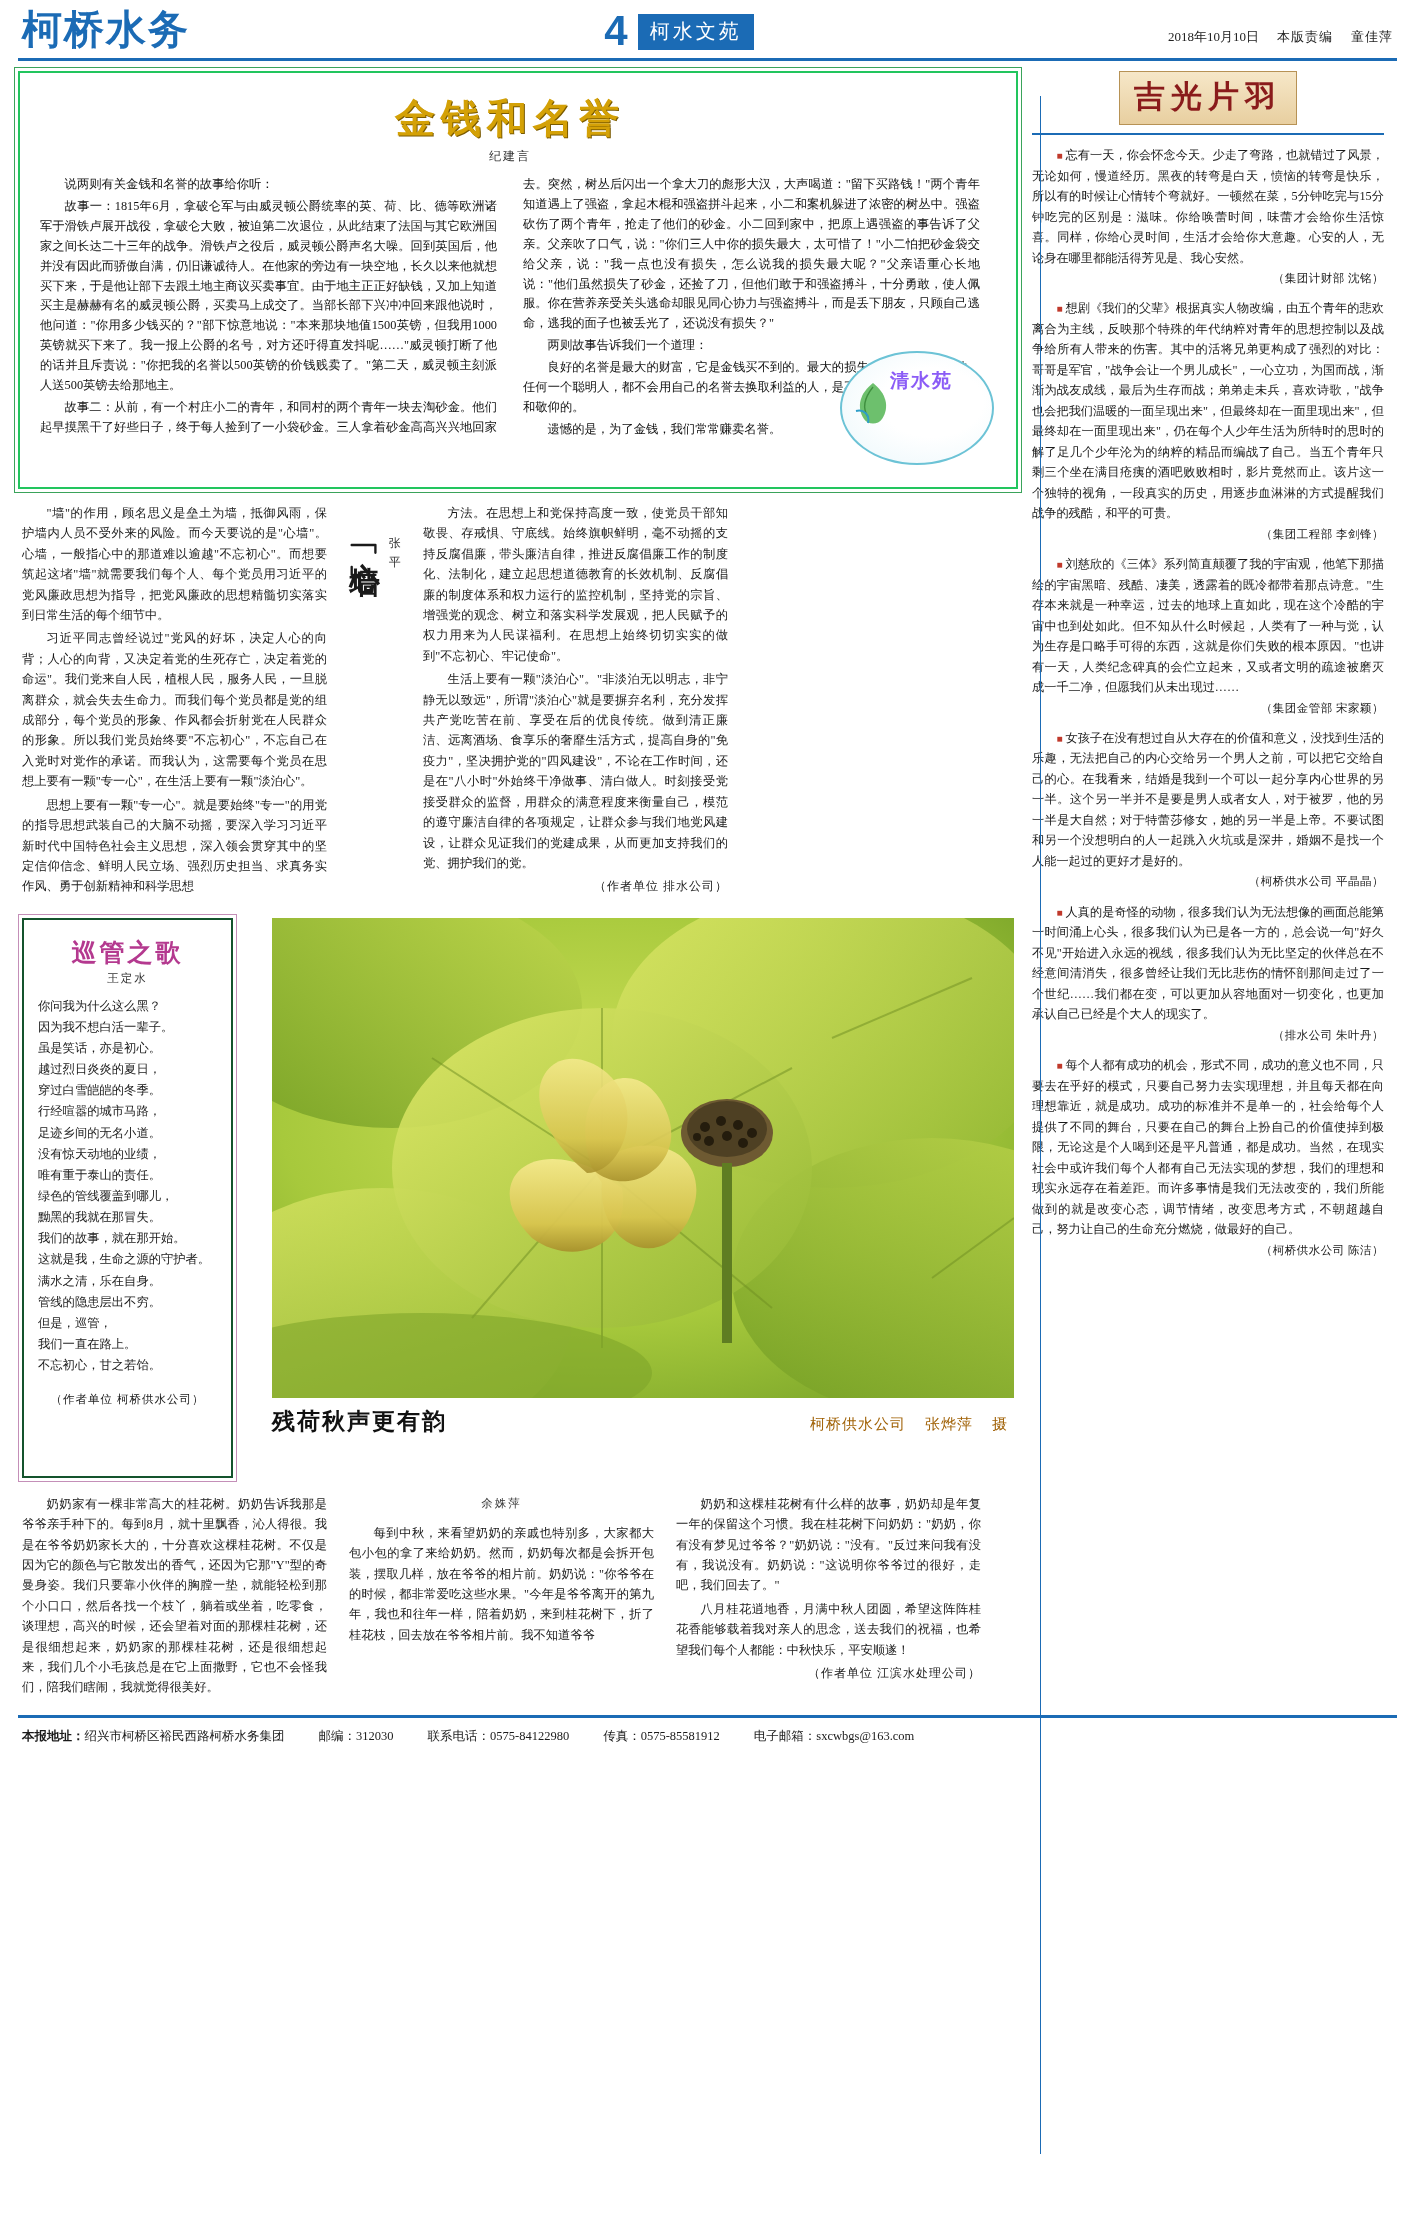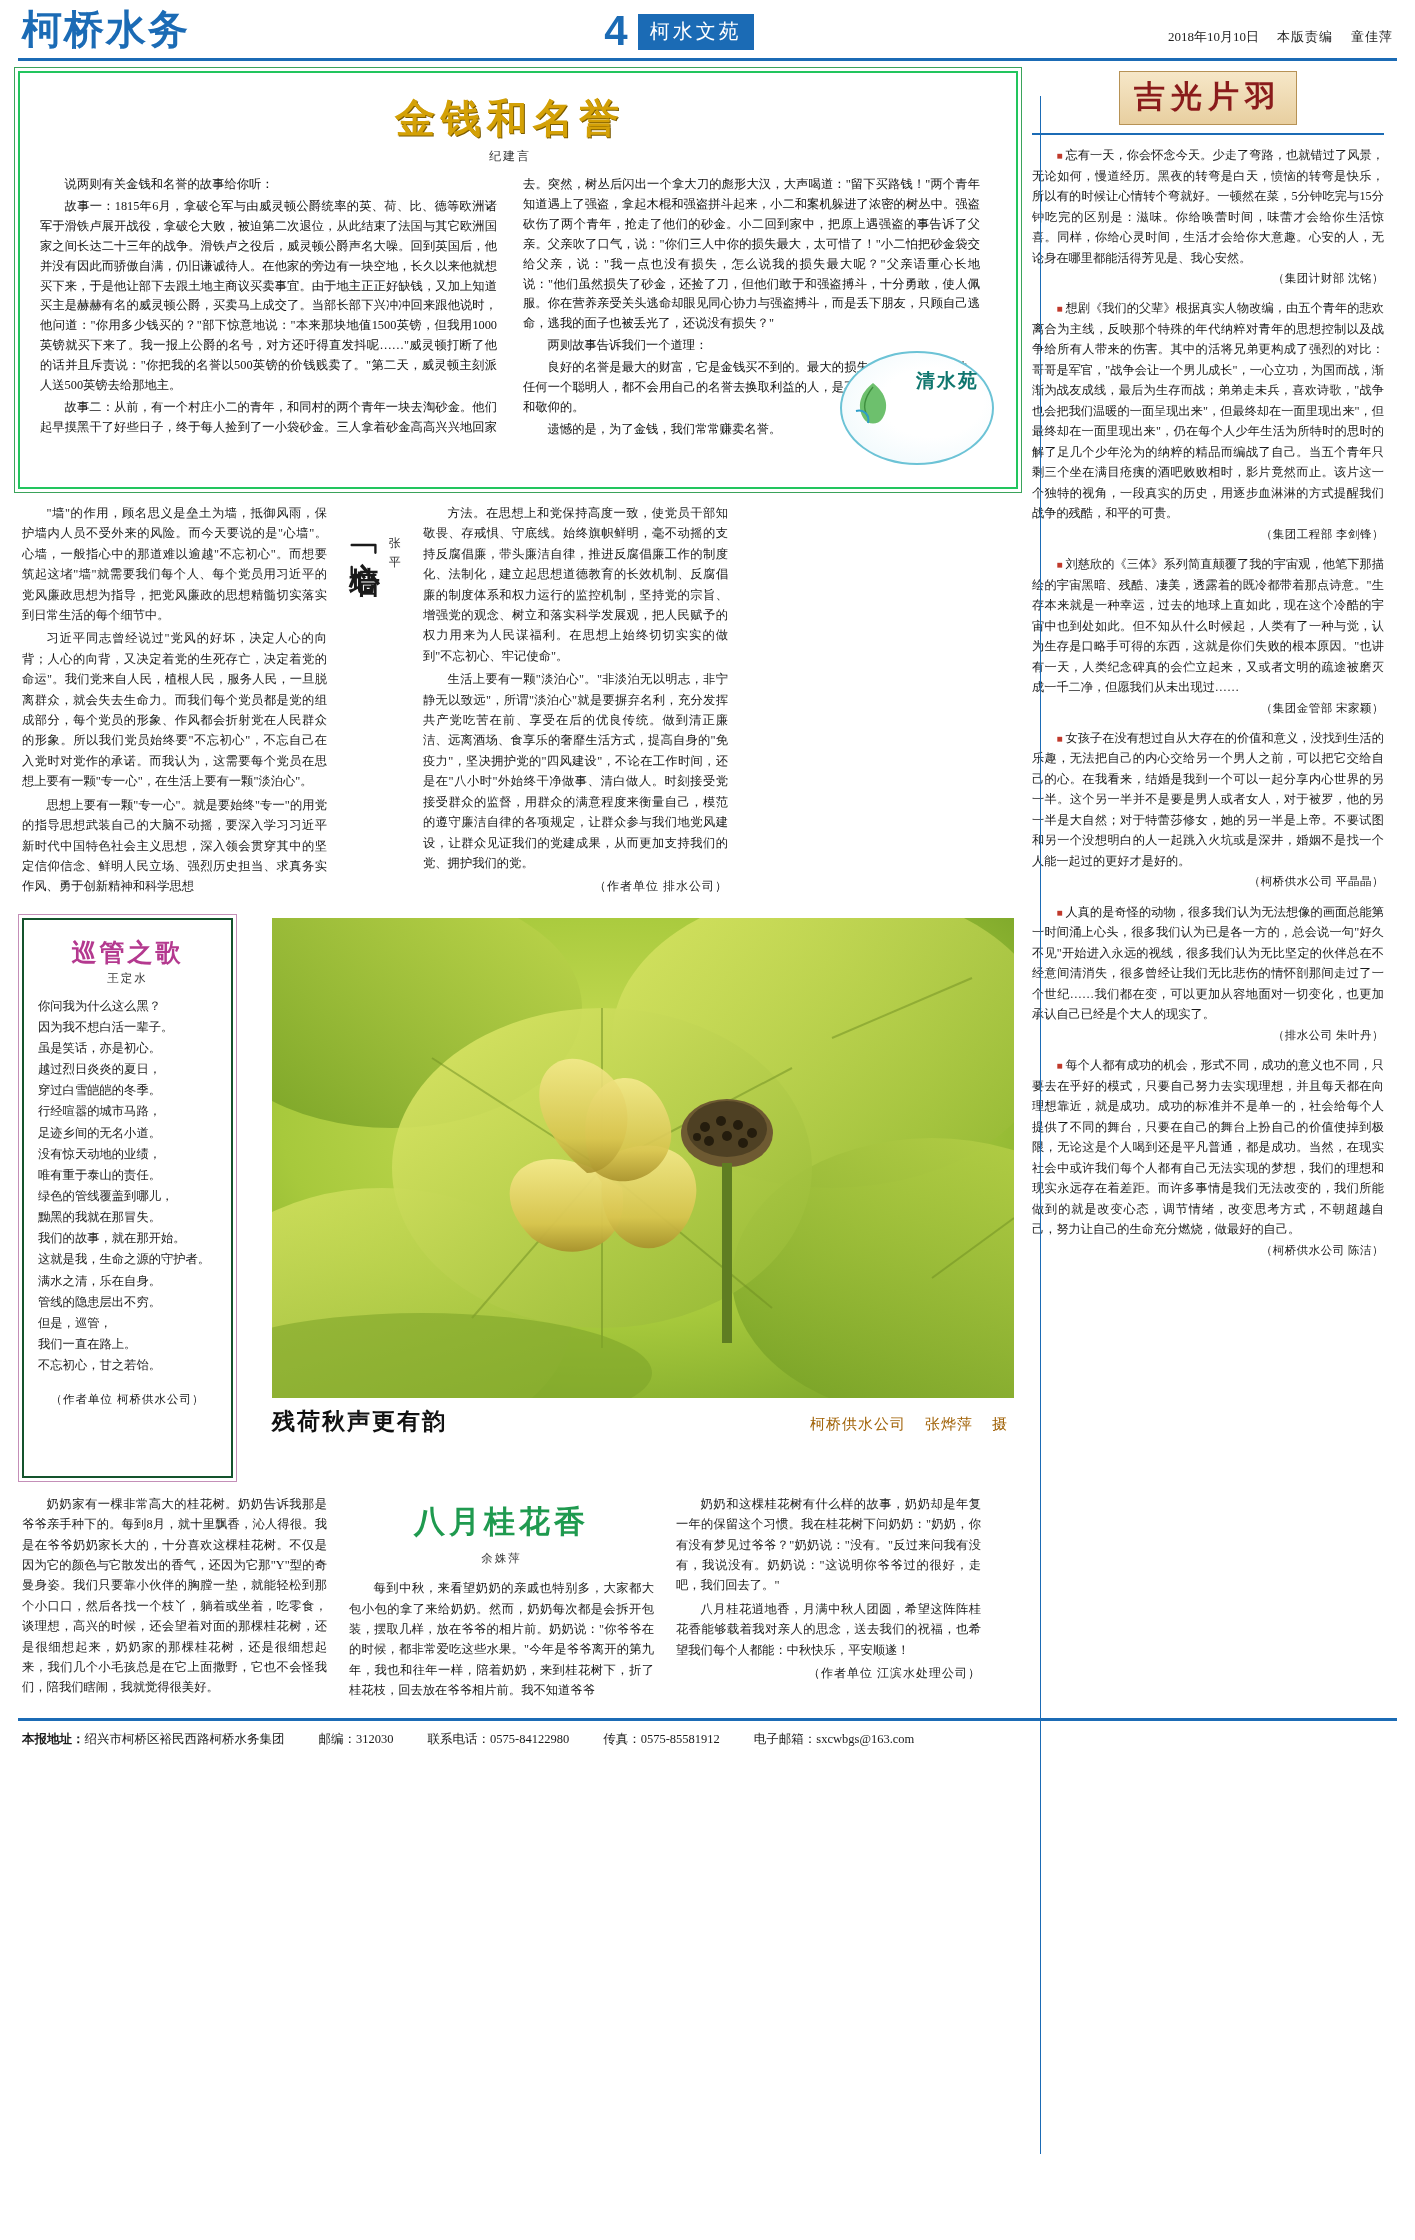--- a/index.html
+++ b/index.html
@@ -119,23 +119,23 @@
   .seal .oval{
     position:absolute;
     left:0;top:0;
     width:150px;height:110px;
     border:2px solid #6cc3d6;
     border-radius:50%;
     background:radial-gradient(ellipse at 60% 45%,#ffffff 40%,#eaf7fb 100%);
   }
   .seal .txt{
     position:absolute;
-    left:76px;top:16px;
+    left:50px;top:16px;
     font-size:19px;
-    color:#0f766e;
+    color:#8b5cf6;
     line-height:1.45;
     letter-spacing:2px;
     font-weight:bold;
   }
   .seal .leaf{
     position:absolute;
     left:14px;top:30px;
     width:38px;height:46px;
   }
   
@@ -496,21 +496,20 @@
             </div>
           </div>
         </div>
       </div>
 
       <div class="bottom">
         <div class="bcol">
           <p>奶奶家有一棵非常高大的桂花树。奶奶告诉我那是爷爷亲手种下的。每到8月，就十里飘香，沁人得很。我是在爷爷奶奶家长大的，十分喜欢这棵桂花树。不仅是因为它的颜色与它散发出的香气，还因为它那"Y"型的奇曼身姿。我们只要靠小伙伴的胸膛一垫，就能轻松到那个小口口，然后各找一个枝丫，躺着或坐着，吃零食，谈理想，高兴的时候，还会望着对面的那棵桂花树，还是很细想起来，奶奶家的那棵桂花树，还是很细想起来，我们几个小毛孩总是在它上面撒野，它也不会怪我们，陪我们瞎闹，我就觉得很美好。</p>
         </div>
         <div class="bcol">
-          <div class="b-title">八月桂花香</div>
           <div class="b-author">余姝萍</div>
           <p>每到中秋，来看望奶奶的亲戚也特别多，大家都大包小包的拿了来给奶奶。然而，奶奶每次都是会拆开包装，摆取几样，放在爷爷的相片前。奶奶说："你爷爷在的时候，都非常爱吃这些水果。"今年是爷爷离开的第九年，我也和往年一样，陪着奶奶，来到桂花树下，折了桂花枝，回去放在爷爷相片前。我不知道爷爷</p>
         </div>
         <div class="bcol">
           <p>奶奶和这棵桂花树有什么样的故事，奶奶却是年复一年的保留这个习惯。我在桂花树下问奶奶："奶奶，你有没有梦见过爷爷？"奶奶说："没有。"反过来问我有没有，我说没有。奶奶说："这说明你爷爷过的很好，走吧，我们回去了。"</p>
           <p>八月桂花逍地香，月满中秋人团圆，希望这阵阵桂花香能够载着我对亲人的思念，送去我们的祝福，也希望我们每个人都能：中秋快乐，平安顺遂！</p>
           <div class="sign">（作者单位  江滨水处理公司）</div>
         </div>
       </div>
     </div>

